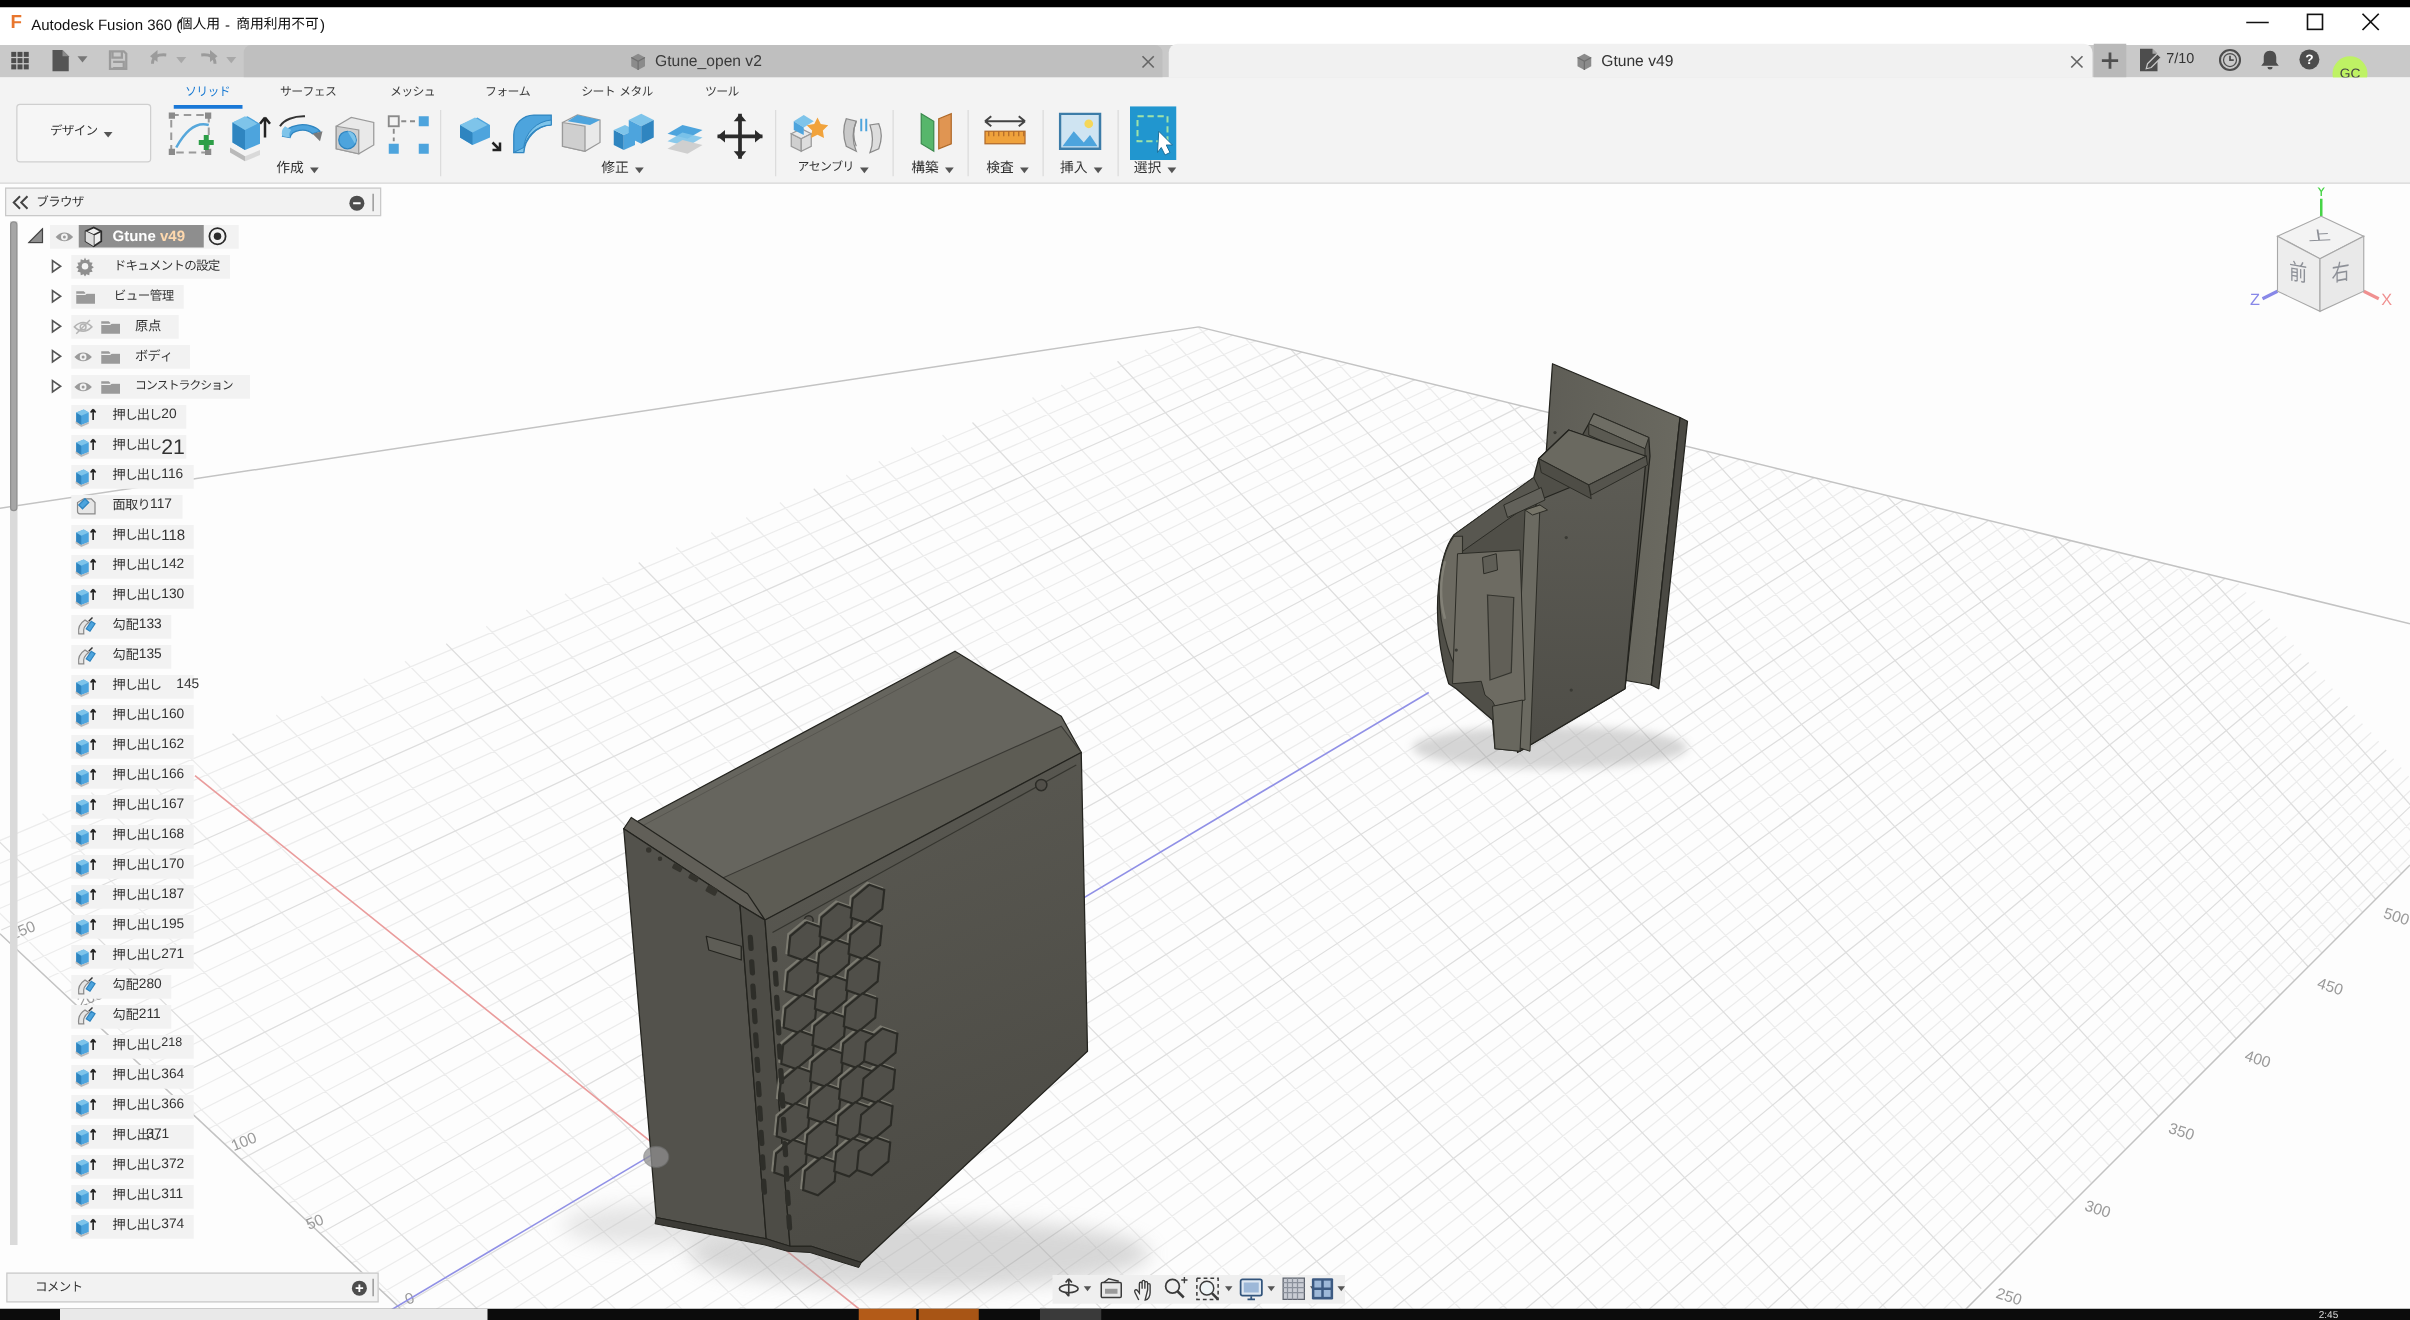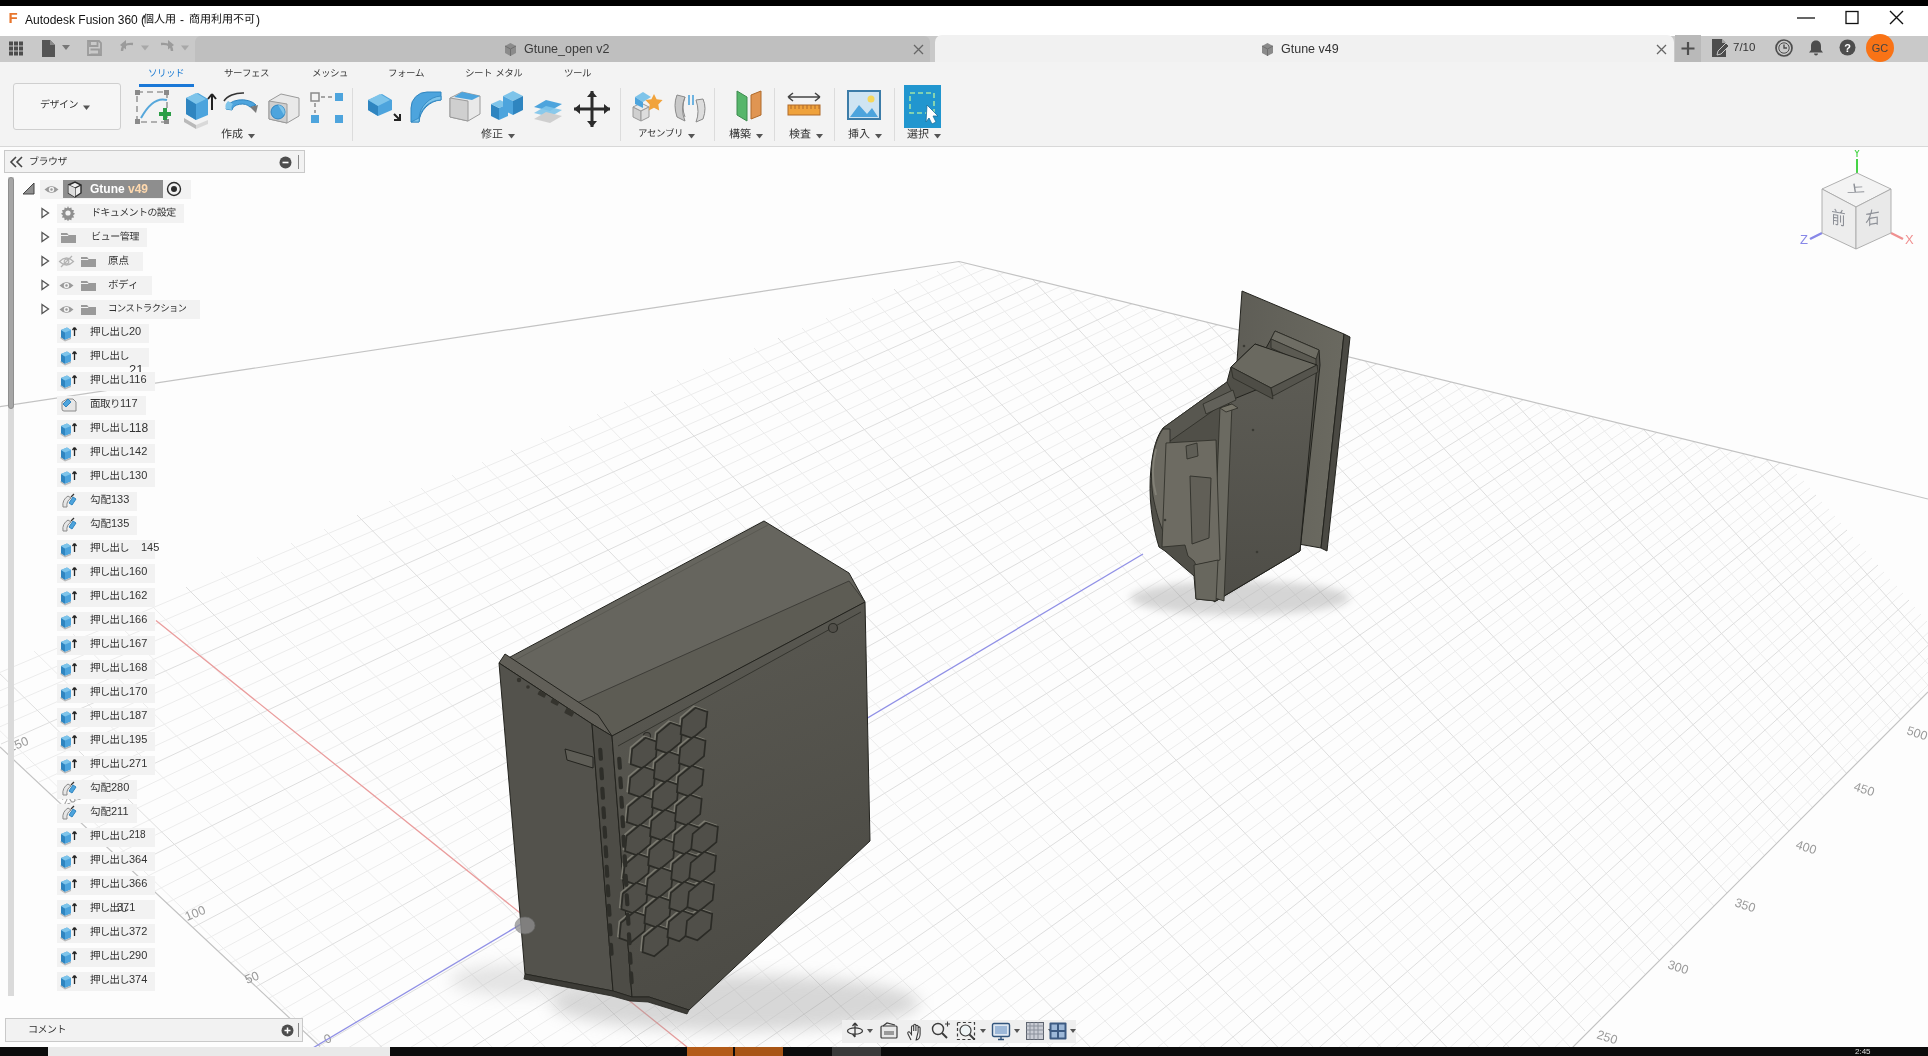--- a/index.html
+++ b/index.html
@@ -257,21 +257,21 @@
       <path d="M10,6.5 V10 H13" stroke="#4d4d4d" stroke-width="1.4" fill="none"></path>
     </svg>
     <svg class="abs" style="left:1806px;top:38px" width="20" height="20">
       <path d="M10,2.5 c-3.5,0 -5,2.5 -5,5.5 l0,4 -2,2.5 h14 l-2,-2.5 0,-4 c0,-3 -1.5,-5.5 -5,-5.5 z" fill="#4d4d4d"></path>
       <path d="M8,15.5 a2,2 0 0 0 4,0" fill="#4d4d4d"></path>
     </svg>
     <svg class="abs" style="left:1839px;top:39px" width="18" height="18">
       <circle cx="8.5" cy="8.5" r="8" fill="#4d4d4d"></circle>
       <text x="8.5" y="12.5" font-size="11" font-weight="bold" fill="#fff" text-anchor="middle">?</text>
     </svg>
-    <div class="abs" style="left:1866px;top:34px;width:28px;height:28px;background:#f97316;border-radius:50%;font-size:11px;color:#444;text-align:center;line-height:28px">GC</div>
+    <div class="abs" style="left:1866px;top:45px;width:28px;height:28px;background:#bef264;border-radius:50%;font-size:11px;color:#444;text-align:center;line-height:28px">GC</div>
     <div class="abs" style="left:0;top:62px;width:1928px;height:85px;background:#f3f3f3;border-bottom:1px solid #d8d8d8"></div>
     <div class="abs" style="left:13px;top:83px;width:108px;height:47px;background:#f6f6f6;border:1px solid #cfcfcf;border-radius:3px"></div>
     <svg class="jp" style="position:absolute;left:40px;top:99px;" width="38" height="12" fill="#333">
       <use href="#jdes"></use>
     </svg>
     <svg class="abs" style="left:82px;top:104px" width="10" height="8">
       <path d="M1,1.5 l7,0 -3.5,4.5 z" fill="#555"></path>
     </svg>
     <svg class="jp" style="position:absolute;left:148px;top:68px;" width="36" height="12" fill="#1678d2">
       <use href="#jsolid"></use>
@@ -565,21 +565,21 @@
     <svg class="abs" style="left:60px;top:348.5px" width="18" height="17" viewBox="0 0 18 17">
       <path d="M1,12.5 l4,2.5 6,-2.5 0,-7.5 -4,-2.5 -6,2.5 z" fill="#4da4dd"></path>
       <path d="M1,5 l4,2.5 0,7.5 -4,-2.5 z" fill="#2f85c0"></path>
       <path d="M1,5 l6,-2.5 4,2.5 -6,2.5 z" fill="#7ec4ea"></path>
       <path d="M0.5,13.5 l4.5,3 0,-1.5 -4.5,-3 z M5,16.5 l6,-2.5 0,-1.5 -6,2.5 z" fill="#b9b9b9"></path>
       <path d="M14.5,11 V2.5 m0,0 l-2,2.5 m2,-2.5 l2,2.5" stroke="#222" stroke-width="1.3" fill="none"></path>
     </svg>
     <svg class="jp" style="position:absolute;left:90px;top:350.0px;" width="39" height="13" fill="#333">
       <use href="#joshi"></use>
     </svg>
-    <div class="abs" style="left:129px;top:362px;font-size:13px;color:#333">21</div>
+    <div class="abs" style="left:129px;top:348px;font-size:17px;color:#333">21</div>
     <div class="row" style="left:57px;top:371.5px;width:98px"></div>
     <svg class="abs" style="left:60px;top:372.5px" width="18" height="17" viewBox="0 0 18 17">
       <path d="M1,12.5 l4,2.5 6,-2.5 0,-7.5 -4,-2.5 -6,2.5 z" fill="#4da4dd"></path>
       <path d="M1,5 l4,2.5 0,7.5 -4,-2.5 z" fill="#2f85c0"></path>
       <path d="M1,5 l6,-2.5 4,2.5 -6,2.5 z" fill="#7ec4ea"></path>
       <path d="M0.5,13.5 l4.5,3 0,-1.5 -4.5,-3 z M5,16.5 l6,-2.5 0,-1.5 -6,2.5 z" fill="#b9b9b9"></path>
       <path d="M14.5,11 V2.5 m0,0 l-2,2.5 m2,-2.5 l2,2.5" stroke="#222" stroke-width="1.3" fill="none"></path>
     </svg>
     <svg class="jp" style="position:absolute;left:90px;top:374.0px;" width="39" height="13" fill="#333">
       <use href="#joshi"></use>
@@ -854,21 +854,21 @@
     <svg class="abs" style="left:60px;top:948.5px" width="18" height="17" viewBox="0 0 18 17">
       <path d="M1,12.5 l4,2.5 6,-2.5 0,-7.5 -4,-2.5 -6,2.5 z" fill="#4da4dd"></path>
       <path d="M1,5 l4,2.5 0,7.5 -4,-2.5 z" fill="#2f85c0"></path>
       <path d="M1,5 l6,-2.5 4,2.5 -6,2.5 z" fill="#7ec4ea"></path>
       <path d="M0.5,13.5 l4.5,3 0,-1.5 -4.5,-3 z M5,16.5 l6,-2.5 0,-1.5 -6,2.5 z" fill="#b9b9b9"></path>
       <path d="M14.5,11 V2.5 m0,0 l-2,2.5 m2,-2.5 l2,2.5" stroke="#222" stroke-width="1.3" fill="none"></path>
     </svg>
     <svg class="jp" style="position:absolute;left:90px;top:950.0px;" width="39" height="13" fill="#333">
       <use href="#joshi"></use>
     </svg>
-    <div class="abs" style="left:129px;top:949.4px;font-size:11px;color:#333">290</div>
+    <div class="abs" style="left:129px;top:949.4px;font-size:11px;color:#333">311</div>
     <div class="row" style="left:57px;top:971.5px;width:98px"></div>
     <svg class="abs" style="left:60px;top:972.5px" width="18" height="17" viewBox="0 0 18 17">
       <path d="M1,12.5 l4,2.5 6,-2.5 0,-7.5 -4,-2.5 -6,2.5 z" fill="#4da4dd"></path>
       <path d="M1,5 l4,2.5 0,7.5 -4,-2.5 z" fill="#2f85c0"></path>
       <path d="M1,5 l6,-2.5 4,2.5 -6,2.5 z" fill="#7ec4ea"></path>
       <path d="M0.5,13.5 l4.5,3 0,-1.5 -4.5,-3 z M5,16.5 l6,-2.5 0,-1.5 -6,2.5 z" fill="#b9b9b9"></path>
       <path d="M14.5,11 V2.5 m0,0 l-2,2.5 m2,-2.5 l2,2.5" stroke="#222" stroke-width="1.3" fill="none"></path>
     </svg>
     <svg class="jp" style="position:absolute;left:90px;top:974.0px;" width="39" height="13" fill="#333">
       <use href="#joshi"></use>

